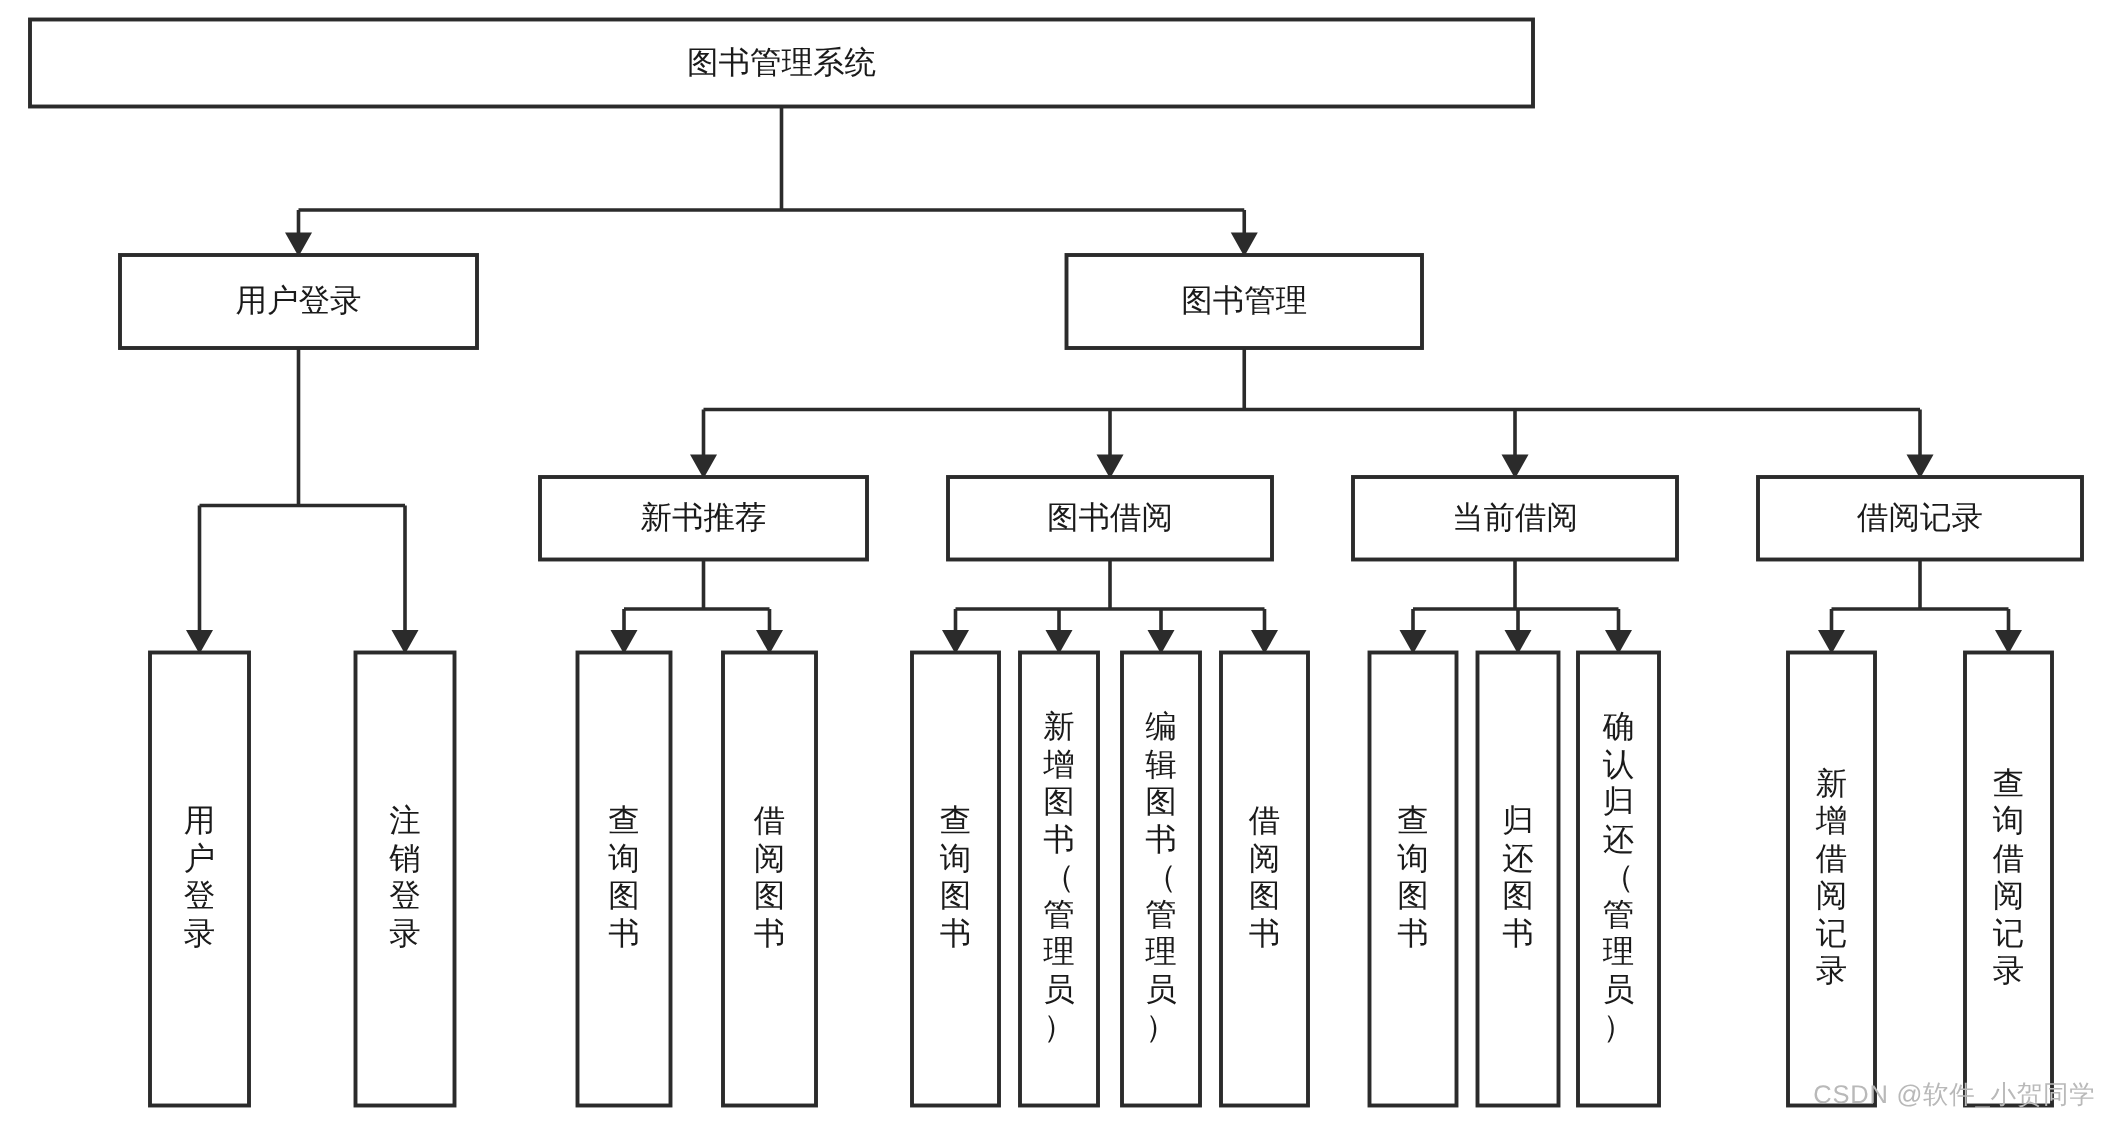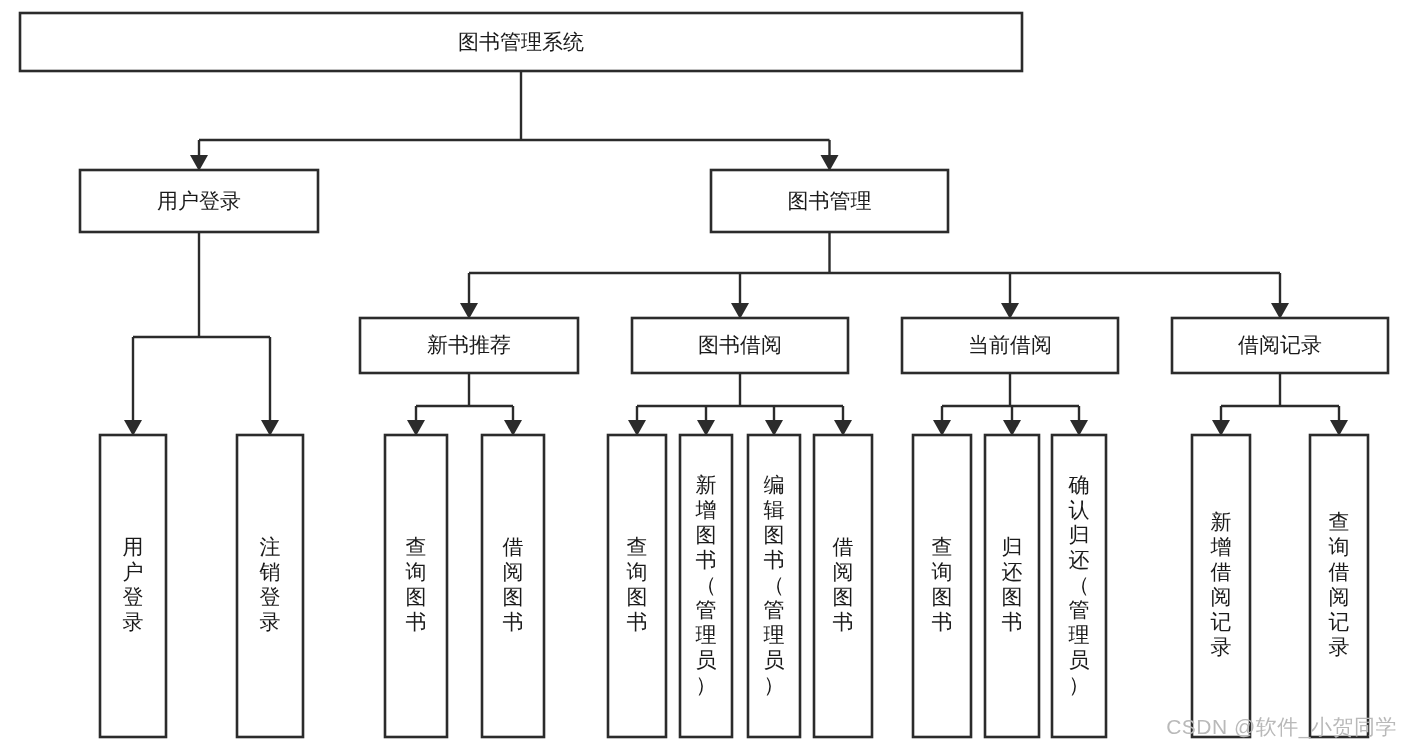--- a/index.html
+++ b/index.html
@@ -55,21 +55,21 @@
   }
   .arrow-head {
     fill: #2b2b2b;
     stroke: none;
   }
   .watermark {
     position: absolute;
     right: 8px;
     bottom: 6px;
     font-family: "Liberation Sans", "DejaVu Sans", sans-serif;
-    font-size: 21px;
+    font-size: 17px;
     color: #b9b9b9;
     letter-spacing: 0.5px;
     white-space: nowrap;
     user-select: none;
     margin-left: 32px;
   }
 </style>
 </head>
 <body>
 

